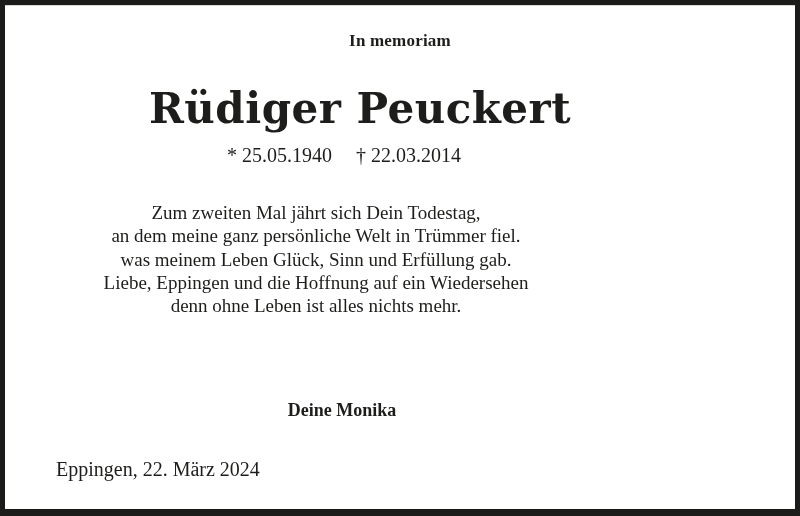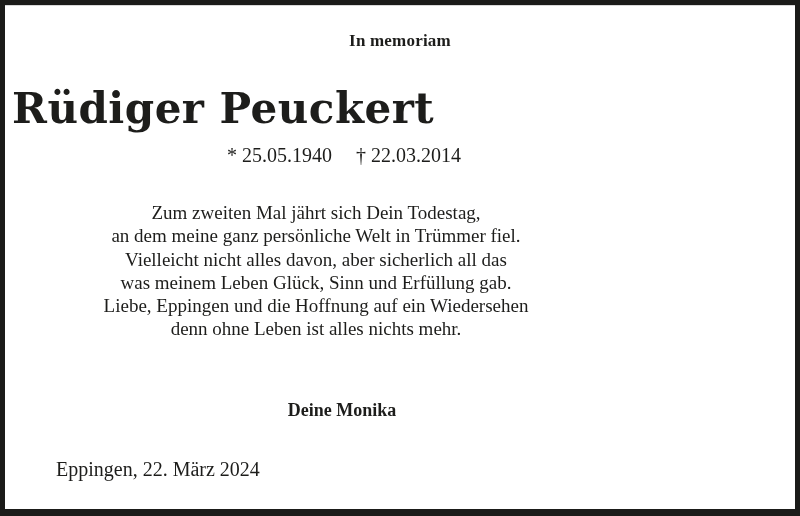--- a/index.html
+++ b/index.html
@@ -29,25 +29,25 @@
     width: 800px;
     text-align: center;
     font-size: 17px;
     font-weight: bold;
     letter-spacing: 0.2px;
   }
   .deceased-name {
     position: absolute;
     left: 0; top: 84px;
     width: 720px;
+    text-align: center;
     font-family: "DejaVu Serif", "Liberation Serif", serif;
     font-size: 42px;
     font-weight: bold;
     letter-spacing: 0.5px;
-    margin-left: 12px;
   }
   .dates-line {
     position: absolute;
     left: 0; top: 144px;
     width: 688px;
     text-align: center;
     font-size: 20px;
   }
   .dates-line .date-item {
     display: inline-block;
@@ -90,21 +90,20 @@
 
   <div class="deceased-name">Rüdiger Peuckert</div>
 
   <div class="dates-line">
     <span class="date-item">* 25.05.1940</span><span class="date-item">† 22.03.2014</span>
   </div>
 
   <div class="poem">
     <div>Zum zweiten Mal jährt sich Dein Todestag,</div>
     <div>an dem meine ganz persönliche Welt in Trümmer fiel.</div>
-    <div>Vielleicht nicht alles davon, aber sicherlich all das</div>
     <div>was meinem Leben Glück, Sinn und Erfüllung gab.</div>
     <div>Liebe, Eppingen und die Hoffnung auf ein Wiedersehen</div>
     <div>denn ohne Leben ist alles nichts mehr.</div>
   </div>
 
   <div class="signature">Deine Monika</div>
 
   <div class="place-date">Eppingen, 22. März 2024</div>
 
 </div>

